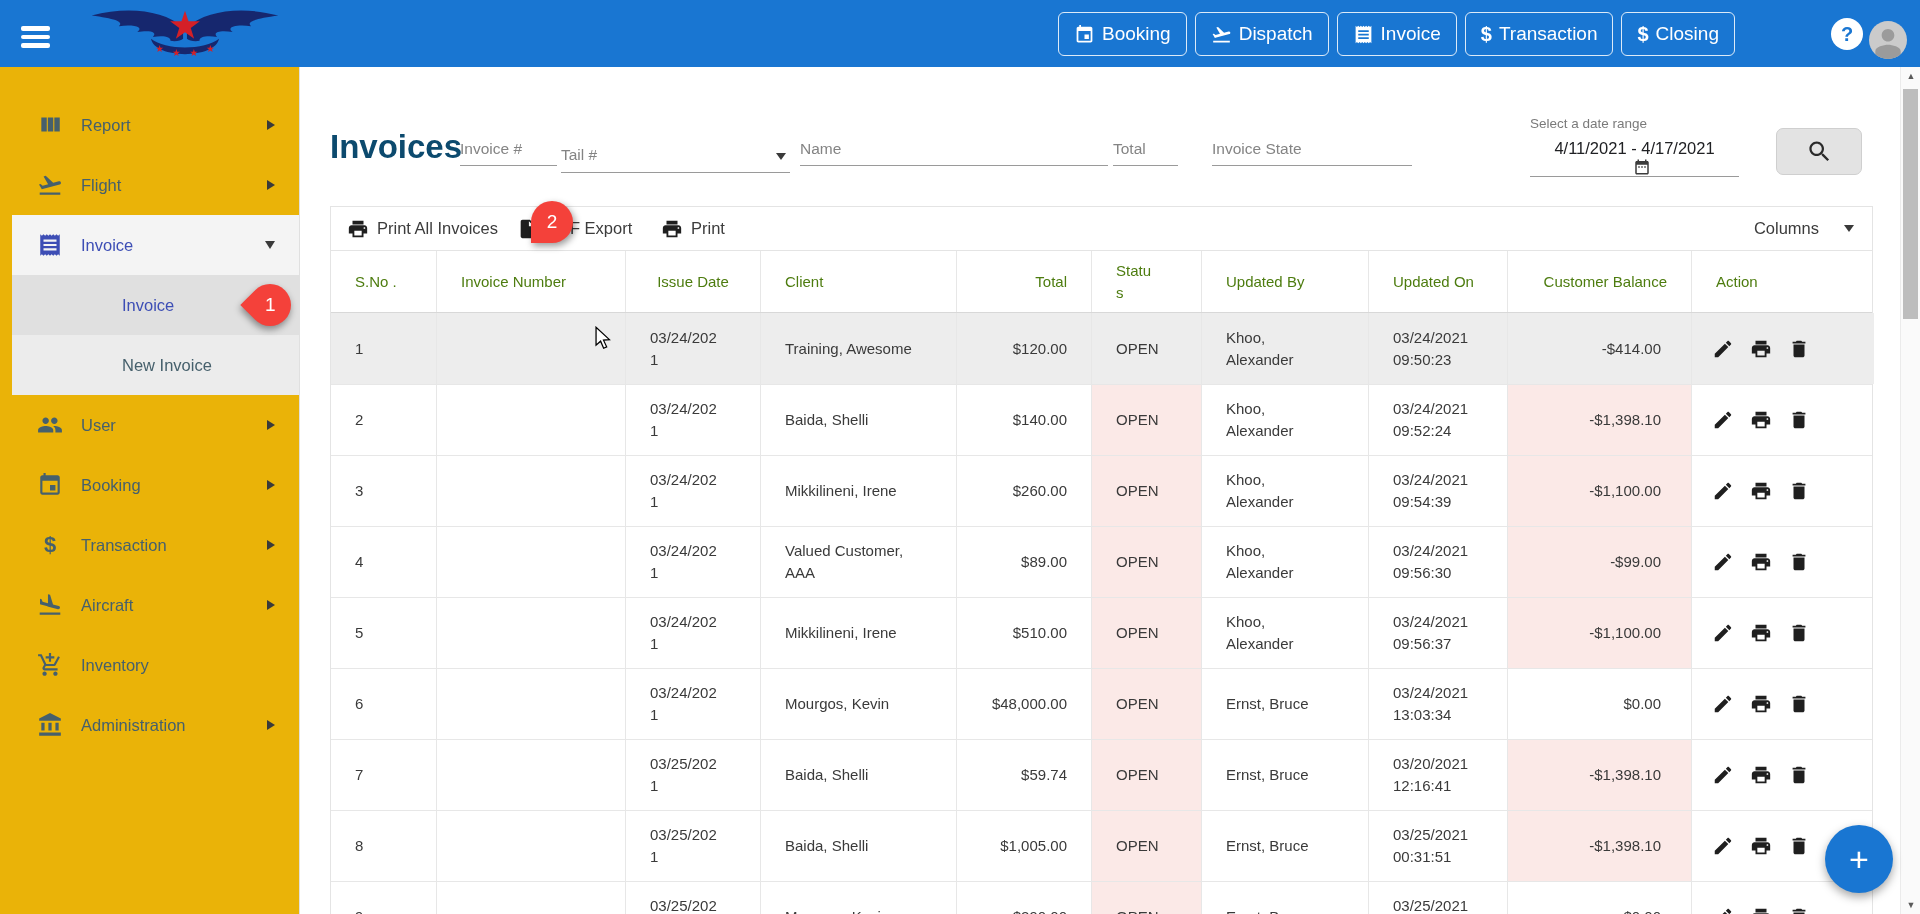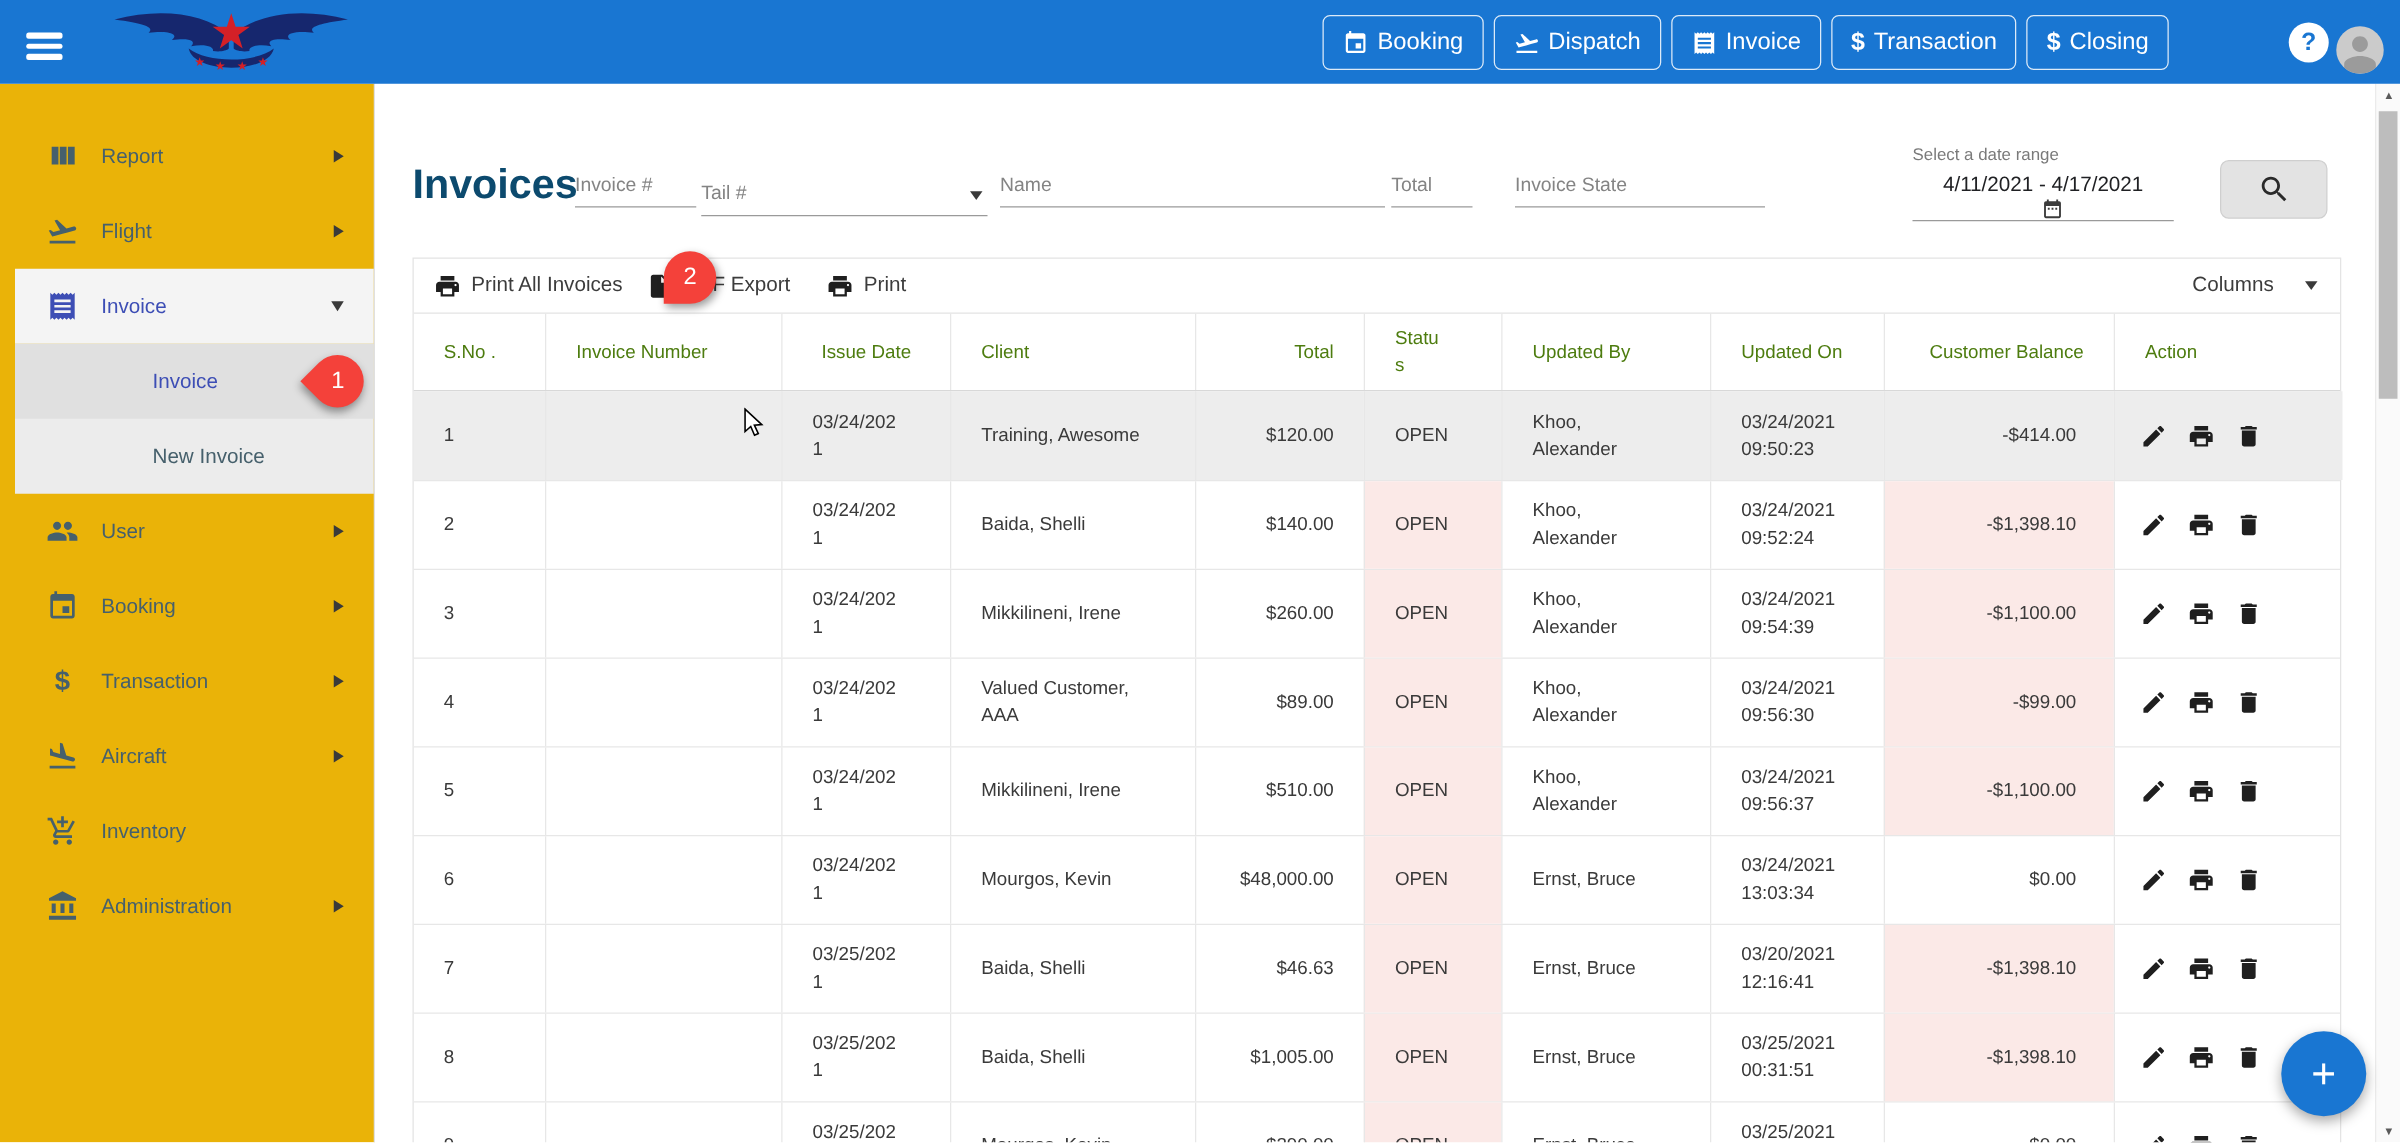--- a/index.html
+++ b/index.html
@@ -591,21 +591,21 @@
           <div class="td c1">
             <span></span>
           </div>
           <div class="td c2">
             <span>03/25/2021</span>
           </div>
           <div class="td c3">
             <span>Baida, Shelli</span>
           </div>
           <div class="td c4">
-            <span>$46.63</span>
+            <span>$59.74</span>
           </div>
           <div class="td c5 status-pink">
             <span>OPEN</span>
           </div>
           <div class="td c6">
             <span>Ernst, Bruce</span>
           </div>
           <div class="td c7">
             <span>03/20/2021 12:16:41</span>
           </div>

